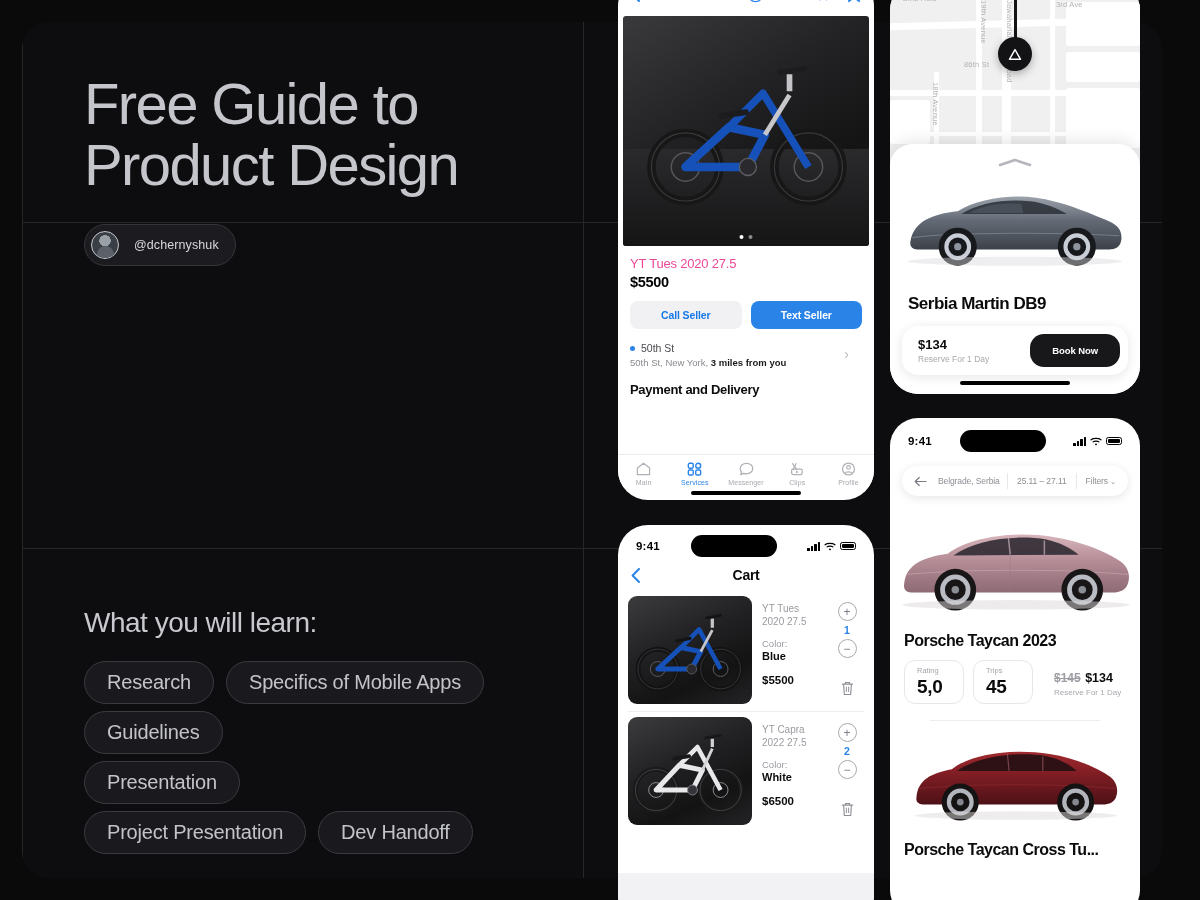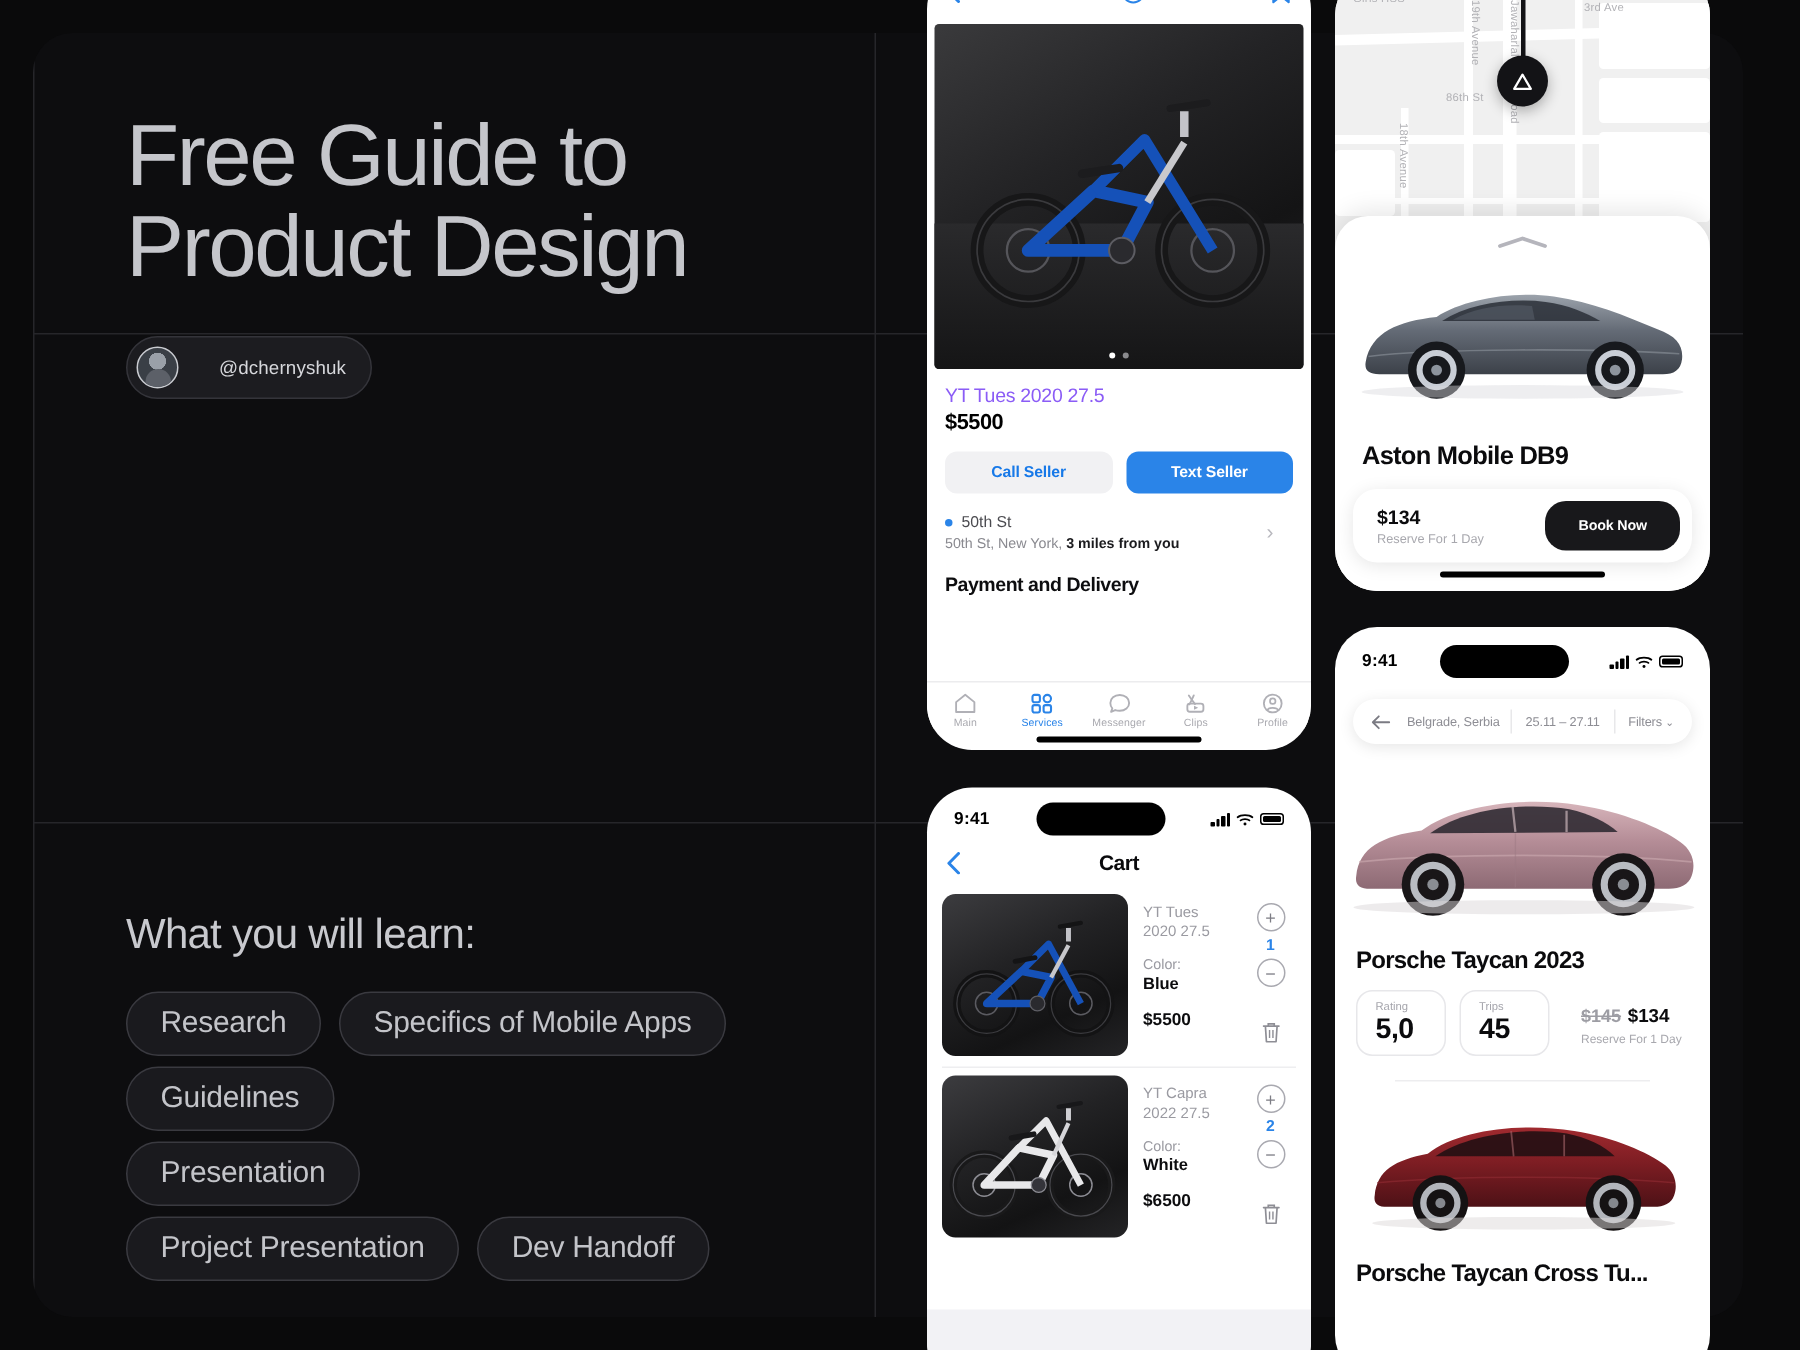--- a/index.html
+++ b/index.html
@@ -6,21 +6,21 @@
   body{width:1200px;height:900px;overflow:hidden;font-family:"Liberation Sans",sans-serif;-webkit-font-smoothing:antialiased;}
   .stage{position:relative;width:1200px;height:900px;background:#0a0a0b;}
 
   
   .panel{position:absolute;left:22px;top:22px;width:1140px;height:856px;background:#0d0d0f;border-radius:26px;overflow:hidden;}
   .grid-v{position:absolute;top:0;bottom:0;width:1px;background:#26262a;}
   .grid-h{position:absolute;left:0;right:0;height:1px;background:#26262a;}
 
   .hero{position:absolute;left:62px;top:52px;width:520px;}
   .hero h1{margin:0;font-size:58px;line-height:1.05;font-weight:400;color:#c5c6cb;letter-spacing:-1.6px;font-family:"Liberation Sans",sans-serif;}
-  .author{position:absolute;left:62px;top:202px;display:flex;align-items:center;gap:27px;
+  .author{position:absolute;left:62px;top:202px;display:flex;align-items:center;gap:15px;
     background:#1c1c20;border:1px solid #34343a;border-radius:22px;padding:6px 16px 6px 6px;}
   .av{width:26px;height:26px;border-radius:50%;background:radial-gradient(circle at 50% 34%,#9aa0a8 0 26%,#3a3f46 27% 100%);
      border:1.5px solid #c9cbd0;position:relative;overflow:hidden;flex:0 0 auto;}
   .av:after{content:"";position:absolute;left:50%;top:54%;width:17px;height:17px;margin-left:-8.5px;border-radius:50% 50% 42% 42%;background:#5c6068;}
   .author span{font-size:12.5px;color:#d7d8dc;letter-spacing:.1px;}
 
   .learn{position:absolute;left:62px;top:585px;width:520px;}
   .learn h2{margin:0 0 22px 0;font-size:28px;font-weight:400;color:#c8c9ce;letter-spacing:-.5px;}
   .pillrow{display:flex;gap:12px;margin-bottom:7px;}
   .pill{border:1px solid #3a3a40;background:#1a1a1e;border-radius:24px;padding:9px 22px;
@@ -44,21 +44,21 @@
   .navA{display:flex;align-items:center;height:36px;padding:0 13px;}
   .navA .sp{flex:1}
   .nicons{display:flex;align-items:center;gap:15px;}
   .prodimg{margin:4px 5px 0;height:230px;border-radius:3px;position:relative;overflow:hidden;
     background:linear-gradient(150deg,#3a3a3c 0%,#232325 38%,#141415 70%,#232326 100%);}
   .prodimg:before{content:"";position:absolute;left:-10%;top:58%;width:120%;height:42%;background:linear-gradient(#2a2a2c,#151516);}
   .dots{position:absolute;left:50%;transform:translateX(-50%);bottom:7px;display:flex;gap:5px;}
   .dots i{width:4px;height:4px;border-radius:50%;background:#8b8b8e;display:block;}
   .dots i.on{background:#fff;}
   .binfo{padding:10px 12px 0;}
-  .btitle{font-size:13px;color:#8b5cf6;letter-spacing:-.2px;}
+  .btitle{font-size:13px;color:#ec4899;letter-spacing:-.2px;}
   .bprice{font-size:14.5px;font-weight:700;color:#000;margin-top:3px;letter-spacing:-.3px;}
   .bbtns{display:flex;gap:9px;margin-top:11px;}
   .bbtn{flex:1;text-align:center;font-size:10.5px;font-weight:700;border-radius:8px;padding:8px 0;letter-spacing:-.1px;}
   .bbtn.ghost{background:#f1f1f3;color:#1779e8;}
   .bbtn.solid{background:#2a84e8;color:#fff;}
   .loc{display:flex;align-items:center;gap:6px;margin-top:13px;}
   .loc .d{width:5px;height:5px;border-radius:50%;background:#2a84e8;}
   .loc .n{font-size:10.5px;color:#4b4b50;}
   .locsub{font-size:9.5px;color:#8a8a90;margin-top:3px;}
   .locsub b{color:#1b1b1e;}
@@ -435,21 +435,21 @@
           <path d="M12 70 C60 64 180 64 240 68" fill="none" stroke="#8d949d" stroke-width="1.2" opacity=".6"></path>
           <circle cx="62" cy="80" r="21" fill="#17191d"></circle>
           <circle cx="62" cy="80" r="12.5" fill="none" stroke="#c9ced6" stroke-width="4.5"></circle>
           <circle cx="62" cy="80" r="4" fill="#8d949d"></circle>
           <circle cx="193" cy="80" r="21" fill="#17191d"></circle>
           <circle cx="193" cy="80" r="12.5" fill="none" stroke="#c9ced6" stroke-width="4.5"></circle>
           <circle cx="193" cy="80" r="4" fill="#8d949d"></circle>
           <ellipse cx="125" cy="96" rx="118" ry="5" fill="#d9dade" opacity=".45"></ellipse>
         </svg>
       </div>
-      <div class="carttl">Aston Mobile DB9</div>
+      <div class="carttl">Serbia Martin DB9</div>
       <div class="bookrow">
         <div>
           <div class="bprice2">$134</div>
           <div class="bsub">Reserve For 1 Day</div>
         </div>
         <div class="booknow">Book Now</div>
       </div>
       <div class="homebar" style="position:absolute;left:50%;transform:translateX(-50%);bottom:9px;"></div>
     </div>
   </div>

